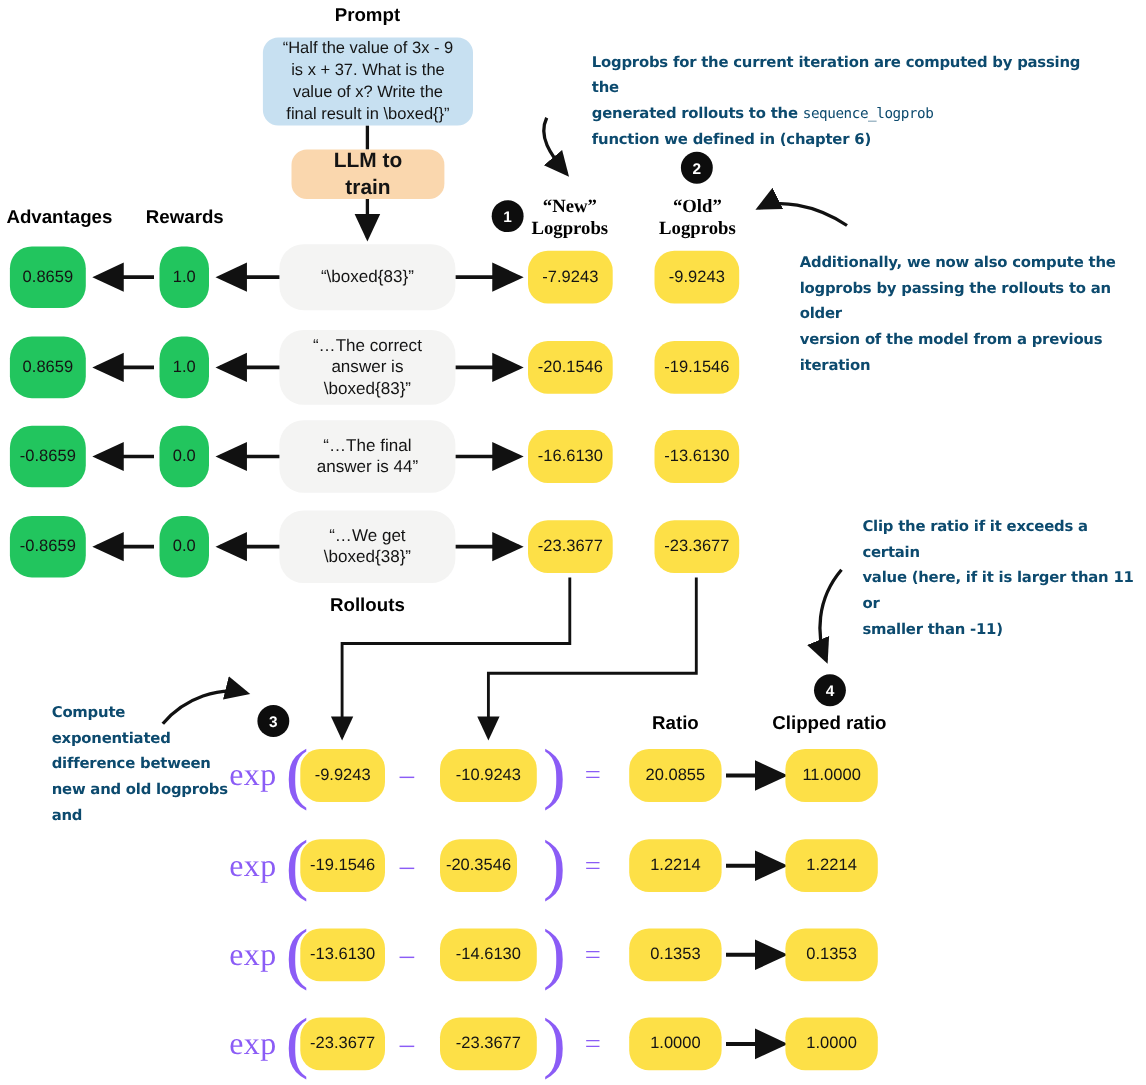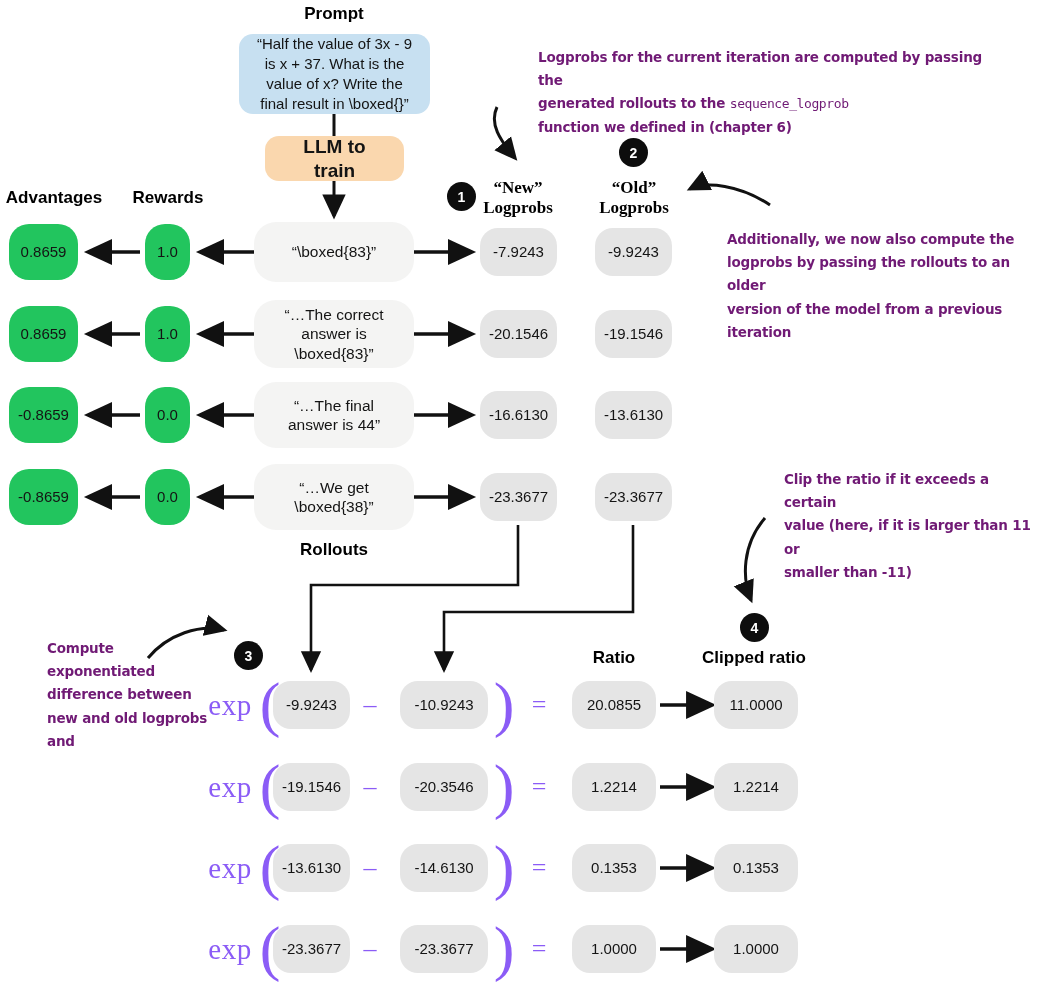--- a/index.html
+++ b/index.html
@@ -22,42 +22,42 @@
   .pill {
     display: flex; align-items: center; justify-content: center;
     text-align: center;
     border-radius: 16px;
     font-size: 15px;
     line-height: 1.25;
     color: #141414;
     padding: 4px 16px;
   }
   .pill.green  { background: #22c55e; border-radius: 20px; }
-  .pill.purple { background: #e5e5e5; border-radius: 18px; }
+  .pill.purple { background: #fde047; border-radius: 18px; }
   .pill.grey   { background: #f4f4f3; border-radius: 22px; font-size: 15.5px; }
   .pill.blue   { background: #c7e0f1; border-radius: 14px; font-size: 15px; line-height: 1.35; }
   .pill.orange { background: #fad7ae; border-radius: 14px; font-weight: bold; font-size: 19px; }
 
   
   .caption {
     font-weight: bold;
     font-size: 17px;
     color: #000;
     text-align: center;
     white-space: nowrap;
   }
   .caption.multi { white-space: normal; line-height: 1.2; font-family: Liberation Serif, serif; }
 
   
   .note {
     font-family: "DejaVu Sans", sans-serif;
     font-weight: bold;
     font-size: 13.5px;
     line-height: 1.72;
-    color: #701a75;
+    color: #0c4a6e;
     letter-spacing: -0.2px;
   }
   .note .mono {
     font-family: "DejaVu Sans Mono", monospace;
     font-weight: normal;
     font-size: 13px;
     letter-spacing: -0.4px;
   }
 
   
@@ -218,21 +218,21 @@
   <div class="abs pill purple" style="left:400px; top:681px; width:88px; height:48px;">-10.9243</div>
   <div class="abs mathtxt paren" style="left:492px; top:676px; width:24px; height:58px;">)</div>
   <div class="abs mathtxt equals" style="left:526px; top:690px; width:26px; height:30px;">=</div>
   <div class="abs pill purple" style="left:572px; top:681px; width:84px; height:48px;">20.0855</div>
   <div class="abs pill purple" style="left:714px; top:681px; width:84px; height:48px;">11.0000</div>
 
   <div class="abs mathtxt expword" style="left:200px; top:770px; width:60px; height:34px;">exp</div>
   <div class="abs mathtxt paren" style="left:258px; top:758px; width:24px; height:58px;">(</div>
   <div class="abs pill purple" style="left:273px; top:763px; width:77px; height:48px;">-19.1546</div>
   <div class="abs mathtxt minus" style="left:357px; top:772px; width:26px; height:30px;">–</div>
-  <div class="abs pill purple" style="left:400px; top:763px; width:88px; height:48px;">-20.3546</div>
+  <div class="abs pill purple" style="left:400px; top:763px; width:70px; height:48px;">-20.3546</div>
   <div class="abs mathtxt paren" style="left:492px; top:758px; width:24px; height:58px;">)</div>
   <div class="abs mathtxt equals" style="left:526px; top:772px; width:26px; height:30px;">=</div>
   <div class="abs pill purple" style="left:572px; top:763px; width:84px; height:48px;">1.2214</div>
   <div class="abs pill purple" style="left:714px; top:763px; width:84px; height:48px;">1.2214</div>
 
   <div class="abs mathtxt expword" style="left:200px; top:851px; width:60px; height:34px;">exp</div>
   <div class="abs mathtxt paren" style="left:258px; top:839px; width:24px; height:58px;">(</div>
   <div class="abs pill purple" style="left:273px; top:844px; width:77px; height:48px;">-13.6130</div>
   <div class="abs mathtxt minus" style="left:357px; top:853px; width:26px; height:30px;">–</div>
   <div class="abs pill purple" style="left:400px; top:844px; width:88px; height:48px;">-14.6130</div>

